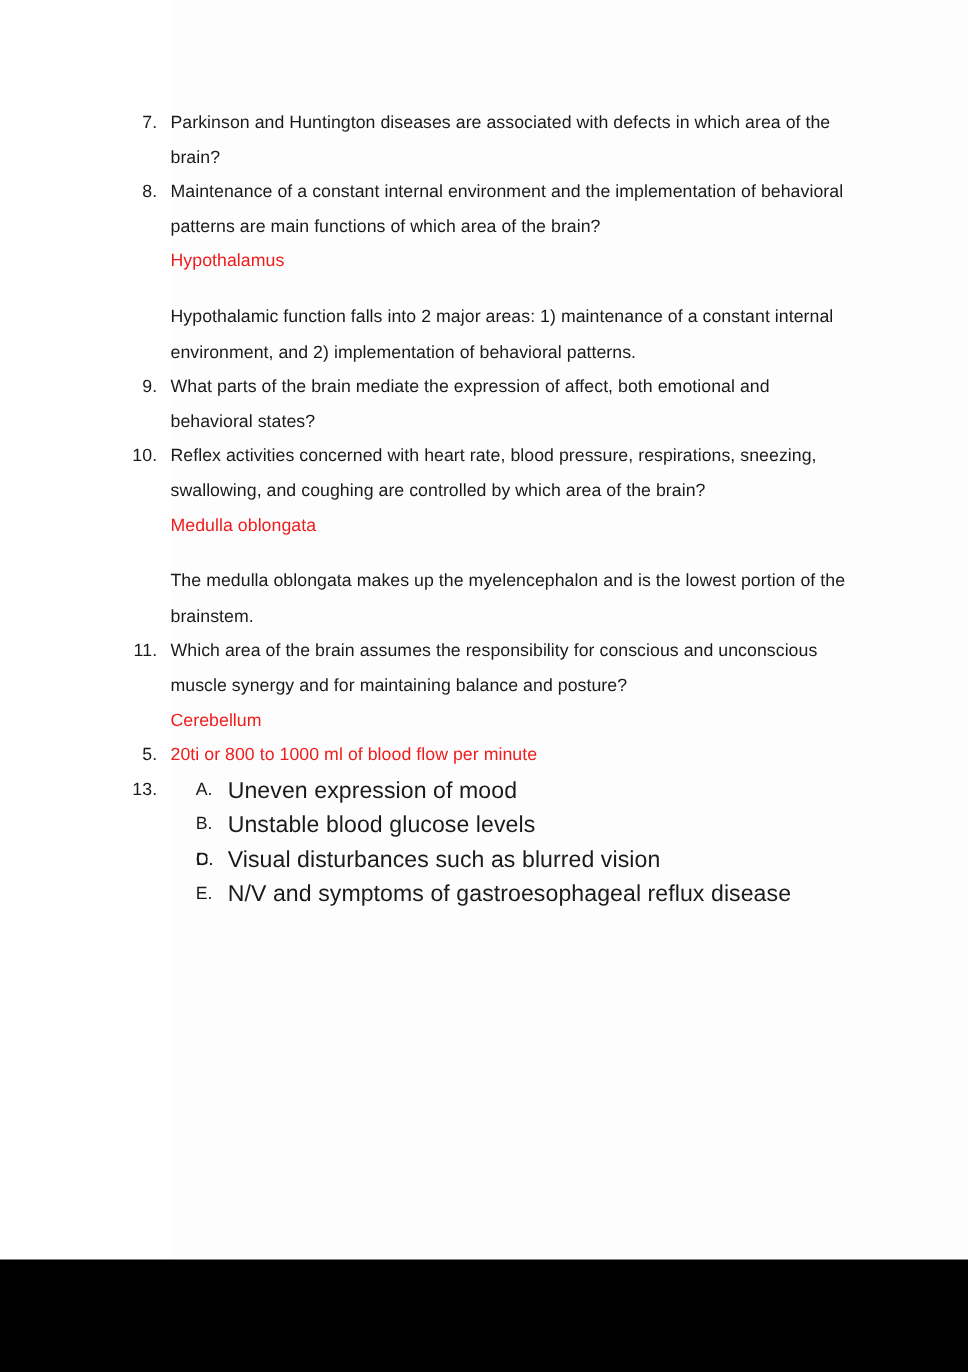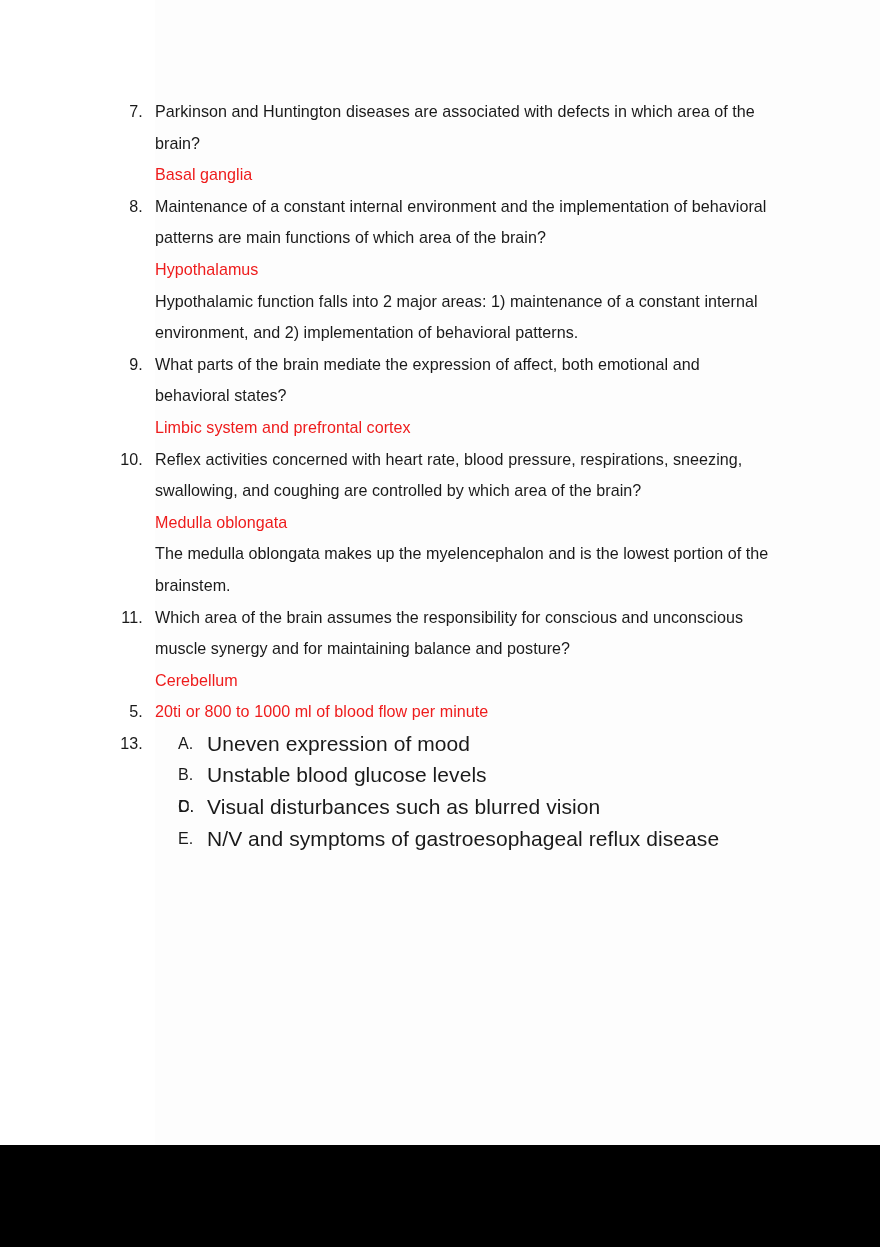--- a/index.html
+++ b/index.html
@@ -88,20 +88,21 @@
   }
 
   
   .note {
     font-size: 16.1px;
     line-height: 31.6px;
     color: #1a1a1a;
     letter-spacing: 0.003em;
     padding-left: 155px;
     padding-right: 105px;
+    margin-top: 19px;
   }
 
   
   .optlist {
     list-style: none;
     margin: 0;
     padding: 0;
   }
 
   .optitem {
@@ -145,34 +146,32 @@
   <div class="scan-seam"></div>
 
   <div class="content">
 
     <ol class="qlist">
 
       <li class="qitem">
         <span class="qnum">7.</span>
         <span class="qtext">Parkinson and Huntington diseases are associated with defects in which area of the brain?</span>
       </li>
-      <div class="answer">Basal ganglia</div>
 
       <li class="qitem">
         <span class="qnum">8.</span>
         <span class="qtext">Maintenance of a constant internal environment and the implementation of behavioral patterns are main functions of which area of the brain?</span>
       </li>
       <div class="answer">Hypothalamus</div>
       <div class="note">Hypothalamic function falls into 2 major areas: 1) maintenance of a constant internal environment, and 2) implementation of behavioral patterns.</div>
 
       <li class="qitem">
         <span class="qnum">9.</span>
         <span class="qtext">What parts of the brain mediate the expression of affect, both emotional and behavioral states?</span>
       </li>
-      <div class="answer">Limbic system and prefrontal cortex</div>
 
       <li class="qitem">
         <span class="qnum">10.</span>
         <span class="qtext">Reflex activities concerned with heart rate, blood pressure, respirations, sneezing, swallowing, and coughing are controlled by which area of the brain?</span>
       </li>
       <div class="answer">Medulla oblongata</div>
       <div class="note">The medulla oblongata makes up the myelencephalon and is the lowest portion of the brainstem.</div>
 
       <li class="qitem">
         <span class="qnum">11.</span>

